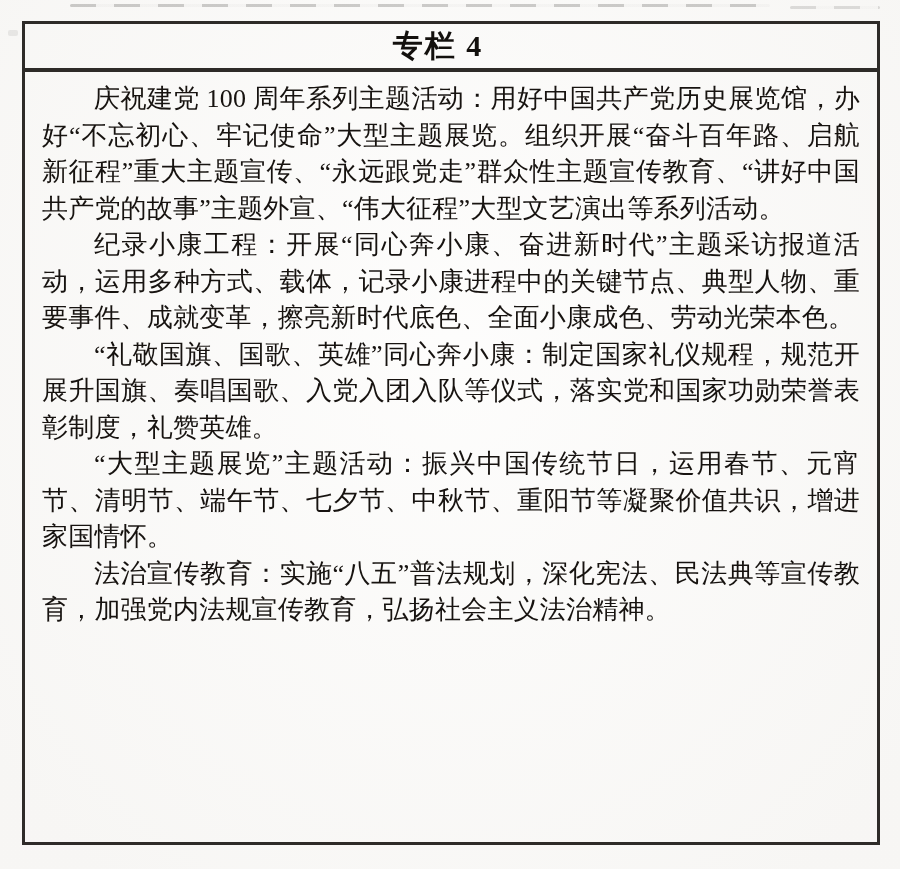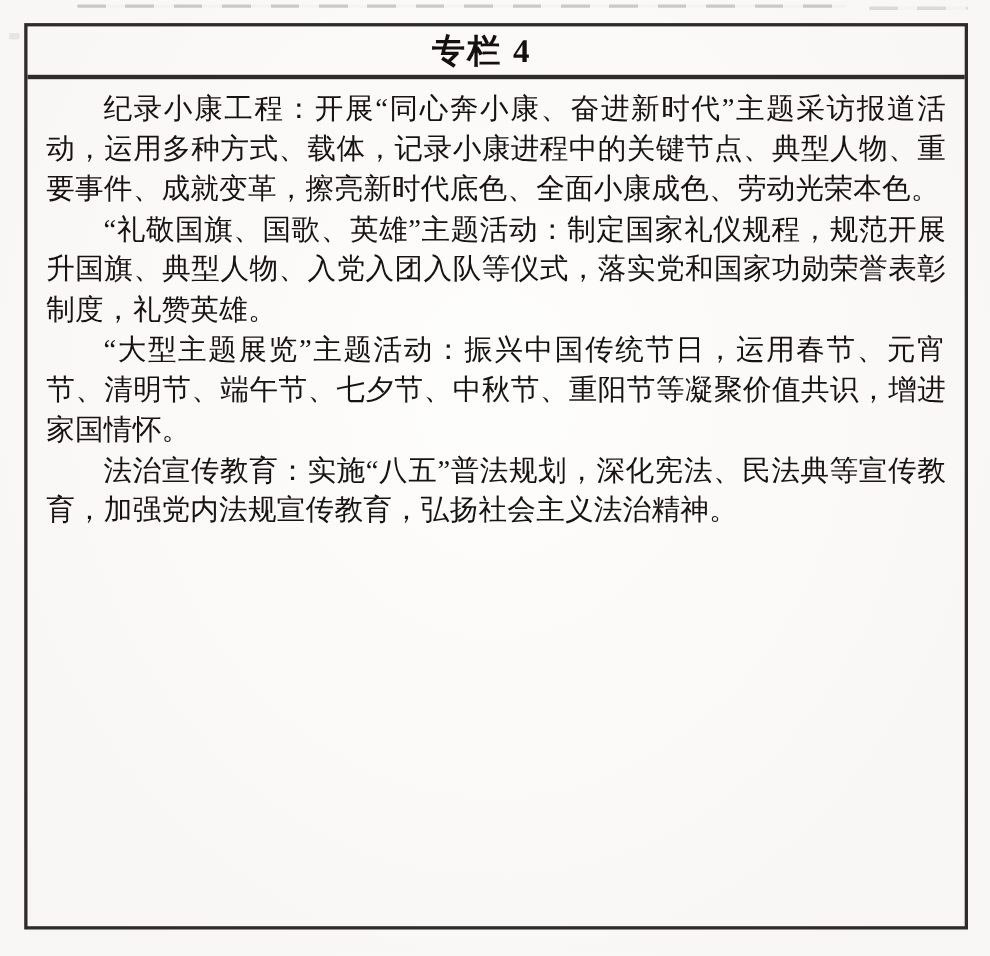--- a/index.html
+++ b/index.html
@@ -81,20 +81,21 @@
   <div class="scan-mark scan-mark-2"></div>
   <div class="scan-mark scan-mark-3"></div>
 
   <div class="panel">
 
     <div class="panel-title">
       <span class="kicker">专栏 4</span>
     </div>
 
     <div class="panel-body">
+      <p>庆祝建党 100 周年系列主题活动：用好中国共产党历史展览馆，办好“不忘初心、牢记使命”大型主题展览。组织开展“奋斗百年路、启航新征程”重大主题宣传、“永远跟党走”群众性主题宣传教育、“讲好中国共产党的故事”主题外宣、“伟大征程”大型文艺演出等系列活动。</p>
       <p>纪录小康工程：开展“同心奔小康、奋进新时代”主题采访报道活动，运用多种方式、载体，记录小康进程中的关键节点、典型人物、重要事件、成就变革，擦亮新时代底色、全面小康成色、劳动光荣本色。</p>
-      <p>“礼敬国旗、国歌、英雄”主题活动：制定国家礼仪规程，规范开展升国旗、典型人物、入党入团入队等仪式，落实党和国家功勋荣誉表彰制度，礼赞英雄。</p>
+      <p>“礼敬国旗、国歌、英雄”同心奔小康：制定国家礼仪规程，规范开展升国旗、奏唱国歌、入党入团入队等仪式，落实党和国家功勋荣誉表彰制度，礼赞英雄。</p>
       <p>“大型主题展览”主题活动：振兴中国传统节日，运用春节、元宵节、清明节、端午节、七夕节、中秋节、重阳节等凝聚价值共识，增进家国情怀。</p>
       <p>法治宣传教育：实施“八五”普法规划，深化宪法、民法典等宣传教育，加强党内法规宣传教育，弘扬社会主义法治精神。</p>
     </div>
 
   </div>
 </div>
 
 </body></html>

